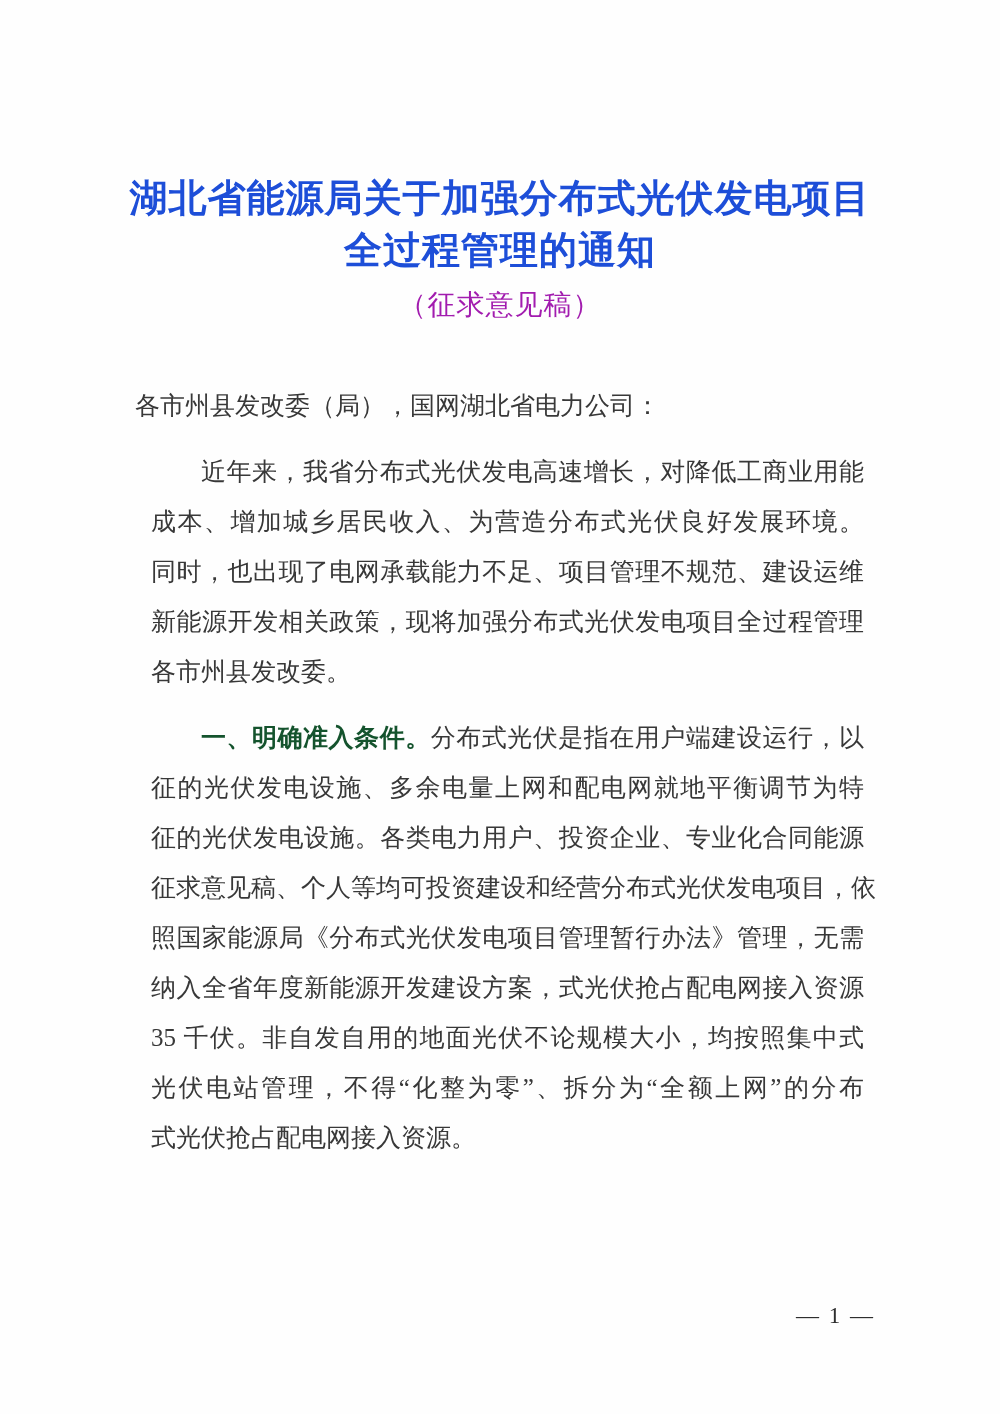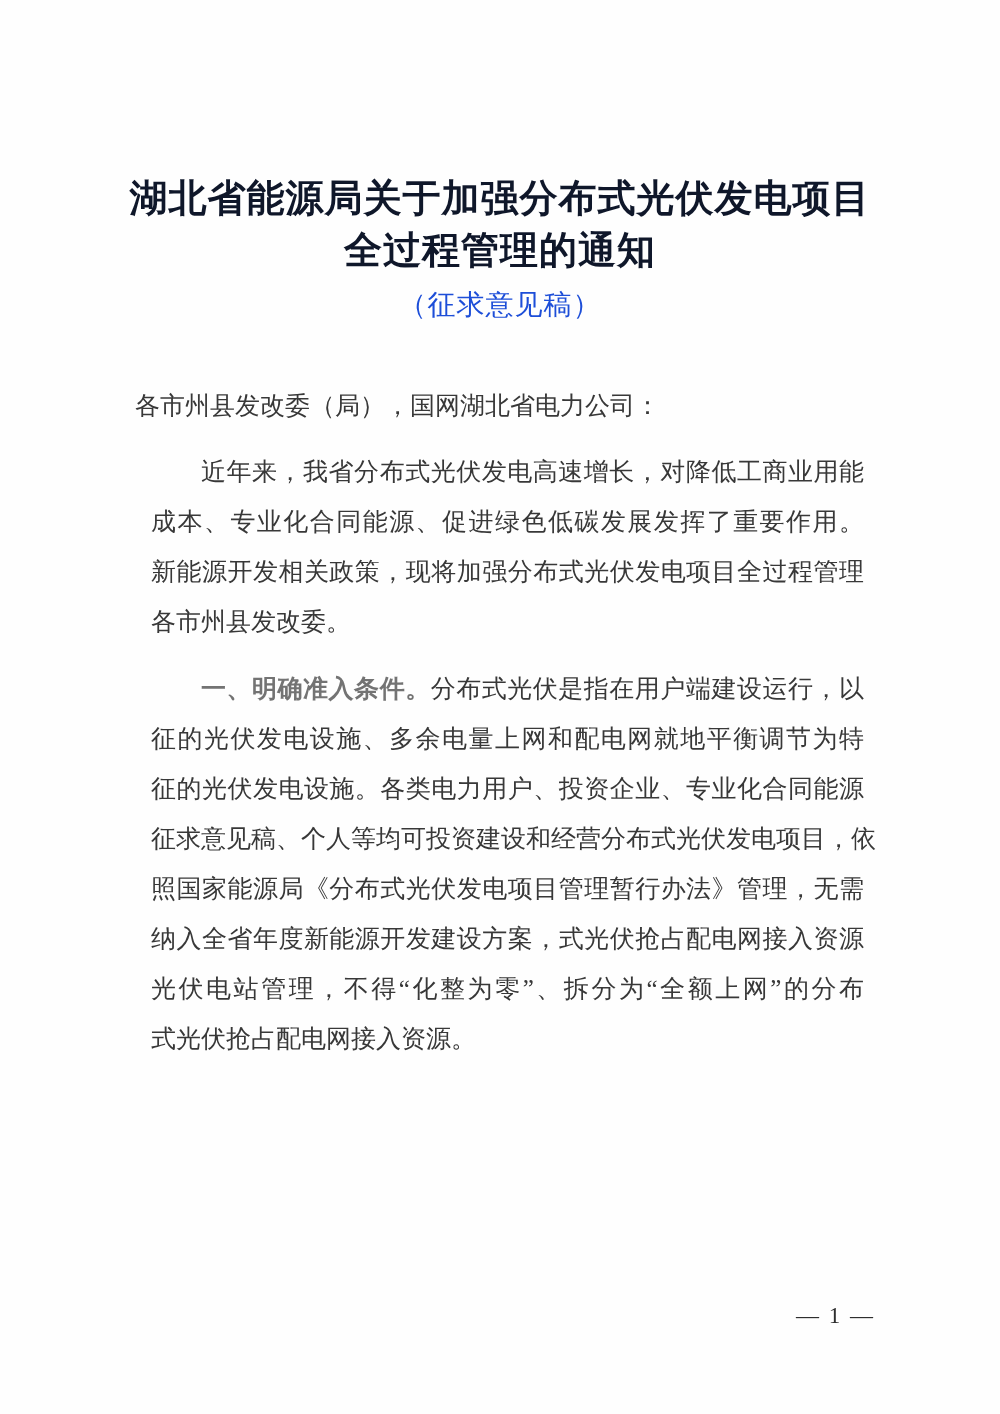--- a/index.html
+++ b/index.html
@@ -17,29 +17,29 @@
     font-family: "Liberation Serif", "DejaVu Serif", serif;
     color: #383838;
   }
   .doc-title {
     margin: 172px 60px 0 60px;
     text-align: center;
     font-family: "Liberation Sans", "DejaVu Sans", sans-serif;
     font-weight: bold;
     font-size: 38px;
     line-height: 52px;
-    color: #0f172a;
+    color: #1d4ed8;
     letter-spacing: 1px;
   }
   .doc-subtitle {
     margin-top: 12px;
     text-align: center;
     font-size: 28px;
     line-height: 34px;
-    color: #1d4ed8;
+    color: #a21caf;
     letter-spacing: 1px;
   }
   .doc-body {
     position: absolute;
     left: 135px;
     top: 381px;
     width: 745px;
     font-size: 25px;
   }
   .line {
@@ -53,23 +53,23 @@
     text-align-last: left;
   }
   .line.indent {
     text-indent: 2em;
   }
   .para {
     margin: 16px;
     padding: 0;
   }
   .section-head {
-    font-family: Liberation Sans, sans-serif;
+    font-family: Liberation Serif, serif;
     font-weight: bold;
-    color: #737373;
+    color: #14532d;
   }
   .page-number {
     position: absolute;
     top: 1303px;
     right: 125px;
     font-size: 23px;
     color: #2e2e2e;
     letter-spacing: 2px;
   }
 </style>
@@ -84,34 +84,36 @@
   </div>
 
   <div class="doc-subtitle">（征求意见稿）</div>
 
   <div class="doc-body">
 
     <div class="line short">各市州县发改委（局），国网湖北省电力公司：</div>
 
     <div class="para">
       <div class="line indent">近年来，我省分布式光伏发电高速增长，对降低工商业用能</div>
-      <div class="line">成本、专业化合同能源、促进绿色低碳发展发挥了重要作用。</div>
+      <div class="line">成本、增加城乡居民收入、为营造分布式光伏良好发展环境。</div>
+      <div class="line">同时，也出现了电网承载能力不足、项目管理不规范、建设运维</div>
       <div class="line">新能源开发相关政策，现将加强分布式光伏发电项目全过程管理</div>
       <div class="line short">各市州县发改委。</div>
     </div>
 
     <div class="para">
       <div class="line indent">
         <span class="section-head">一、明确准入条件。</span><span>分布式光伏是指在用户端建设运行，以</span>
       </div>
       <div class="line">征的光伏发电设施、多余电量上网和配电网就地平衡调节为特</div>
       <div class="line">征的光伏发电设施。各类电力用户、投资企业、专业化合同能源</div>
       <div class="line">征求意见稿、个人等均可投资建设和经营分布式光伏发电项目，依</div>
       <div class="line">照国家能源局《分布式光伏发电项目管理暂行办法》管理，无需</div>
       <div class="line">纳入全省年度新能源开发建设方案，式光伏抢占配电网接入资源</div>
+      <div class="line">35 千伏。非自发自用的地面光伏不论规模大小，均按照集中式</div>
       <div class="line">光伏电站管理，不得“化整为零”、拆分为“全额上网”的分布</div>
       <div class="line short">式光伏抢占配电网接入资源。</div>
     </div>
 
   </div>
 
   <div class="page-number">— 1 —</div>
 
 </div>
 

